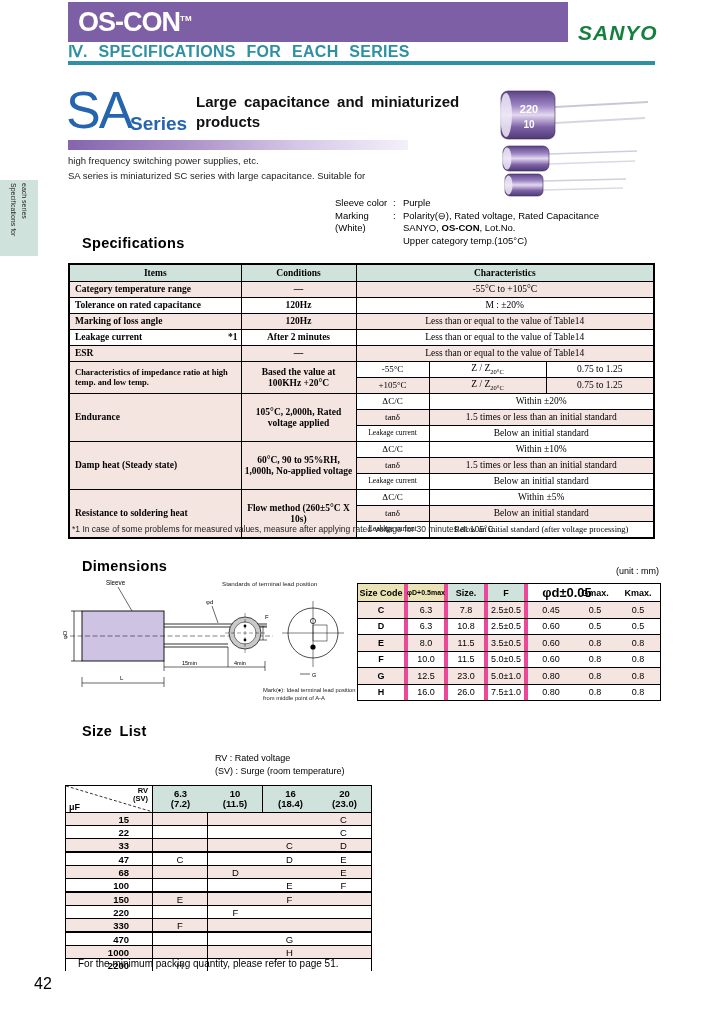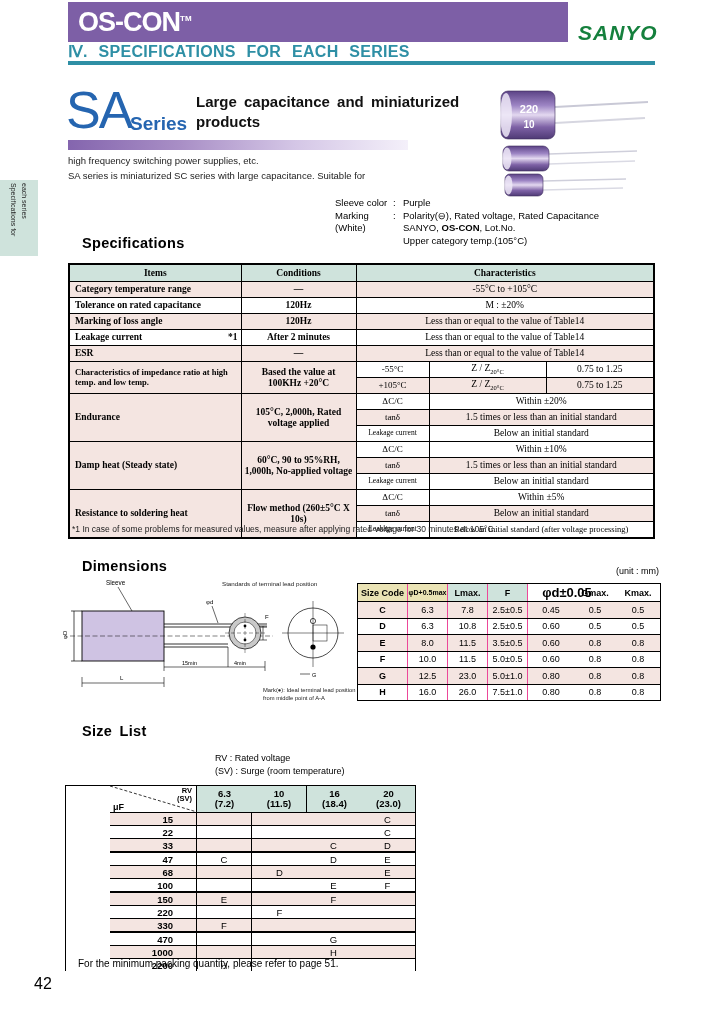--- a/index.html
+++ b/index.html
@@ -65,33 +65,33 @@
   .diagram{position:absolute;left:60px;top:575px;}
   .dim-table{position:absolute;left:357px;top:583px;width:302px;border:1.5px solid #000;border-bottom:1.5px solid #000;
              font-size:9px;}
   .dt-row{display:flex;}
   .dt-head{height:17px;border-bottom:1.5px solid #000;}
   .dt-head .dt-c{font-weight:bold;display:flex;align-items:center;justify-content:center;}
   .dt-body .dt-row{height:15.5px;border-top:1px solid #000;}
   .dt-body .dt-row:first-child{border-top:none;}
   .dt-body .dt-row:nth-child(odd){background:#f4e5e1;}
   .dt-c{display:flex;align-items:center;justify-content:center;box-sizing:border-box;}
-  .dt-c:nth-child(-n+4){border-right:1px solid #ec4899;}
+  .dt-c:nth-child(-n+4){border-right:4px solid #ec4899;}
   .dt-c0{width:50px;font-weight:bold;}
   .dt-c1{width:40px;} .dt-c2{width:40px;} .dt-c3{width:40px;}
   .dt-c4{width:46px;} .dt-c5{width:42px;} .dt-c6{width:44px;}
   .dt-head .dt-c0,.dt-head .dt-c1{background:#eae3b5;}
   .dt-head .dt-c1{font-size:7px;}
   .dt-head .dt-c4{font-size:13px;padding-left:32px;}
   .dt-head .dt-c2,.dt-head .dt-c3{background:#cfe3dc;}
 
   
   .legend{position:absolute;left:215px;top:752px;font-size:9px;line-height:1.45;}
   .size-table{position:absolute;left:65px;top:785px;width:305px;border:1.5px solid #000;border-bottom:none;
-              font-size:9.5px;padding-left:44px;}
+              font-size:9.5px;}
   .sl-head{display:flex;height:26px;border-bottom:1.5px solid #000;}
   .sl-corner{position:relative;width:87px;box-sizing:border-box;border-right:1px solid #000;background:#fff;}
   .sl-corner .rv{position:absolute;right:4px;top:1px;font-size:7.5px;font-weight:bold;line-height:1.1;text-align:right;}
   .sl-corner .uf{position:absolute;left:3px;bottom:0;font-size:9px;font-weight:bold;}
   .sl-hcell{width:55px;background:#cfe3dc;display:flex;flex-direction:column;align-items:center;
             justify-content:center;font-weight:bold;font-size:9.5px;line-height:1.05;}
   .sl-hcell:nth-child(2){border-right:1px solid #000;box-sizing:border-box;}
   .sl-hcell:nth-child(4){width:53px;}
   .sl-body .sl-row{display:flex;height:12px;border-top:1px solid #000;align-items:center;}
   .sl-body .sl-row:first-child{border-top:none;}
@@ -322,21 +322,21 @@
     <line x1="240" y1="99" x2="250" y2="99" stroke="#000" stroke-width="0.6"></line>
     <text x="252" y="102" font-size="5.5">G</text>
     <text x="203" y="117" font-size="5.8" fill="#222">Mark(●): Ideal terminal lead position</text>
     <text x="203" y="125" font-size="5.8" fill="#222">from middle point of A-A</text>
   </svg>
 
   <div class="dim-table">
     <div class="dt-row dt-head">
       <div class="dt-c dt-c0">Size Code</div>
       <div class="dt-c dt-c1">φD+0.5max</div>
-      <div class="dt-c dt-c2">Lmax.</div>
+      <div class="dt-c dt-c2">Size.</div>
       <div class="dt-c dt-c3">F</div>
       <div class="dt-c dt-c4">φd±0.05</div>
       <div class="dt-c dt-c5">Gmax.</div>
       <div class="dt-c dt-c6">Kmax.</div>
     </div>
     <div class="dt-body">
 
     <div class="dt-row">
         <div class="dt-c dt-c0">C</div>
         <div class="dt-c dt-c1">6.3</div>

